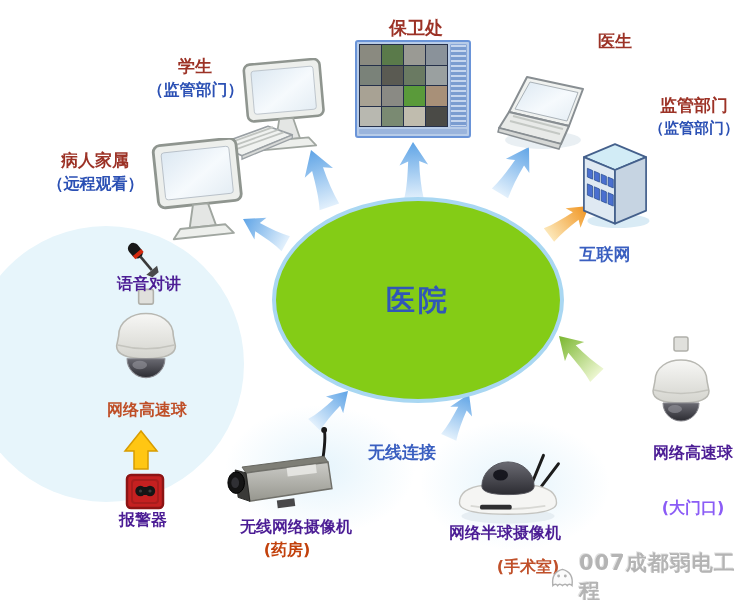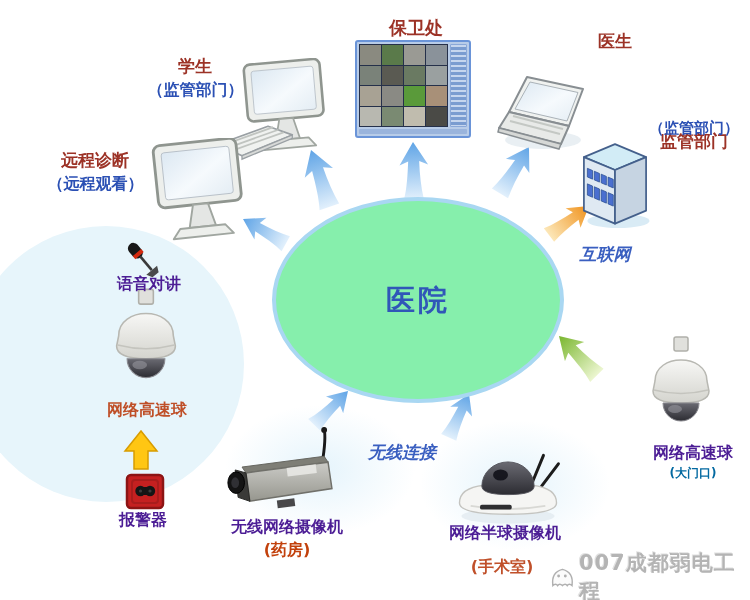--- a/index.html
+++ b/index.html
@@ -4,34 +4,34 @@
 <style>
   html,body{margin:0;padding:0;}
   body{font-family:"DejaVu Sans","Liberation Sans",sans-serif;background:#fff;}
   #stage{position:relative;width:750px;height:600px;background:#fff;overflow:hidden;}
 
   .abs{position:absolute;}
   .label{position:absolute;text-align:center;font-weight:bold;white-space:nowrap;z-index:6;line-height:1.15;}
   .name-red{color:#9c3226;font-size:17px;}
   .paren-blue{color:#2b50b4;font-size:16px;}
   .black-lab{color:#4c1d95;font-size:16px;}
-  .blue-lab{color:#3a5fc0;font-size:17px;font-style:italic;}
+  .blue-lab{color:#3a5fc0;font-size:17px;}
   .orange-lab{color:#c2410c;font-size:16px;}
   .redorange-lab{color:#c0502a;font-size:16px;}
-  .brightred-lab{color:#0369a1;font-size:12px;}
+  .brightred-lab{color:#8b5cf6;font-size:16px;margin-top:32px;}
 
   
   .bg-circle{left:-32px;top:226px;width:276px;height:276px;border-radius:50%;
     background:#e7f5fb;z-index:0;}
   .wash{border-radius:50%;z-index:0;
     background:radial-gradient(closest-side,rgba(215,238,250,.65),rgba(255,255,255,0));}
 
   
   .lan-ellipse{left:272px;top:197px;width:284px;height:198px;border-radius:50%;
-    background:#86efac;border:4px solid #a9d7f2;z-index:3;
+    background:#84cc16;border:4px solid #a9d7f2;z-index:3;
     display:flex;align-items:center;justify-content:center;}
   .lan-ellipse .t{color:#3056b8;font-size:29px;font-weight:bold;letter-spacing:3px;line-height:1.4;}
 
   svg.overlay{position:absolute;left:0;top:0;z-index:2;pointer-events:none;}
   .dev{z-index:4;}
 
   
   .sec-monitor{left:355px;top:40px;width:116px;height:98px;z-index:4;
     border:2px solid #6a94d8;border-radius:3px;background:#b8cce8;
     display:flex;flex-direction:column;padding:2px;box-sizing:border-box;}
@@ -257,43 +257,43 @@
 
   <div class="abs dev" style="left:641px;top:336px;">
     <svg width="80" height="106" viewBox="0 0 80 104">
         <use href="#ptzDome"></use>
       </svg>
   </div>
 
   <div class="label name-red" style="left:150px;top:57px;width:90px;">学生</div>
   <div class="label paren-blue" style="left:128px;top:81px;width:135px;">（监管部门）</div>
 
-  <div class="label name-red" style="left:50px;top:151px;width:90px;">远程诊断</div>
+  <div class="label name-red" style="left:50px;top:151px;width:90px;">病人家属</div>
   <div class="label name-red" style="left:360px;top:18px;width:112px;font-size:18px;">保卫处</div>
 
   <div class="label paren-blue" style="left:28px;top:175px;width:135px;">（远程观看）</div>
 
   <div class="label name-red" style="left:570px;top:32px;width:90px;">医生</div>
 
-  <div class="label name-red" style="left:640px;top:96px;width:108px;margin-top:36px;">监管部门</div>
+  <div class="label name-red" style="left:640px;top:96px;width:108px;">监管部门</div>
   <div class="label paren-blue" style="left:638px;top:120px;width:112px;font-size:15px;">（监管部门）</div>
 
   <div class="label blue-lab" style="left:570px;top:245px;width:70px;">互联网</div>
 
   <div class="label black-lab" style="left:110px;top:275px;width:78px;">语音对讲</div>
   <div class="label" style="left:98px;top:401px;width:98px;color:#bf4f28;font-size:16px;">网络高速球</div>
   <div class="label black-lab" style="left:112px;top:511px;width:62px;">报警器</div>
 
-  <div class="label black-lab" style="left:222px;top:518px;width:130px;">无线网络摄像机</div>
+  <div class="label black-lab" style="left:222px;top:518px;width:130px;text-align:right;">无线网络摄像机</div>
   <div class="label orange-lab" style="left:255px;top:541px;width:64px;">(药房)</div>
 
   <div class="label blue-lab" style="left:362px;top:443px;width:80px;">无线连接</div>
 
   <div class="label black-lab" style="left:440px;top:524px;width:130px;">网络半球摄像机</div>
-  <div class="label redorange-lab" style="left:462px;top:558px;width:80px;">(手术室)</div>
+  <div class="label redorange-lab" style="left:488px;top:558px;width:80px;">(手术室)</div>
 
   <div class="label black-lab" style="left:648px;top:444px;width:90px;">网络高速球</div>
   <div class="label brightred-lab" style="left:652px;top:467px;width:82px;">(大门口)</div>
 
   <div class="abs watermark">
     <svg width="26" height="24" viewBox="0 0 26 24">
       <path d="M3,21 Q1,7 13,4 Q25,7 23,21 Q20,18 18,21 Q16,18 13,21 Q10,18 8,21 Q6,18 3,21 Z" fill="#fbfbfb" stroke="#b0b0b0" stroke-width="1.5"></path>
       <circle cx="9" cy="11" r="1.5" fill="#b0b0b0"></circle>
         <circle cx="16" cy="11" r="1.5" fill="#b0b0b0"></circle>
     </svg>

